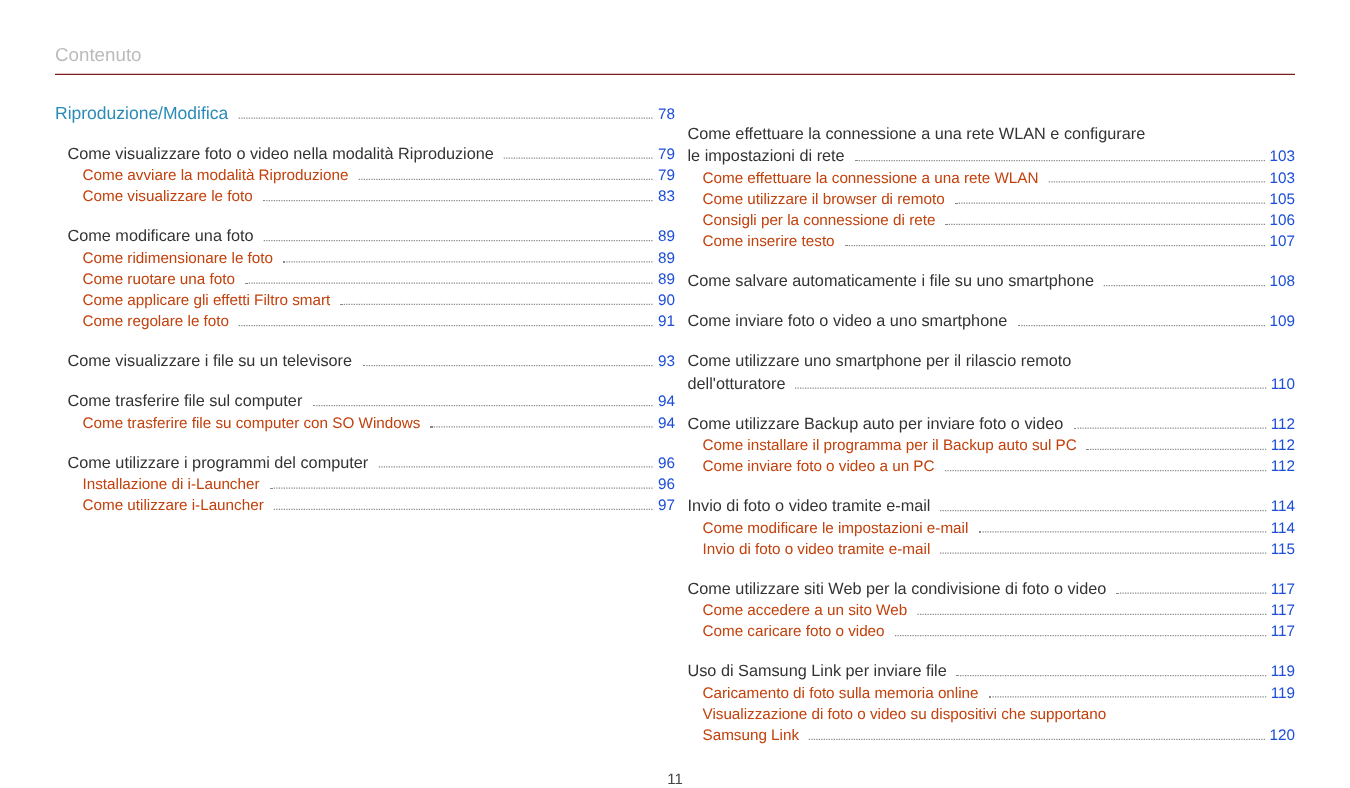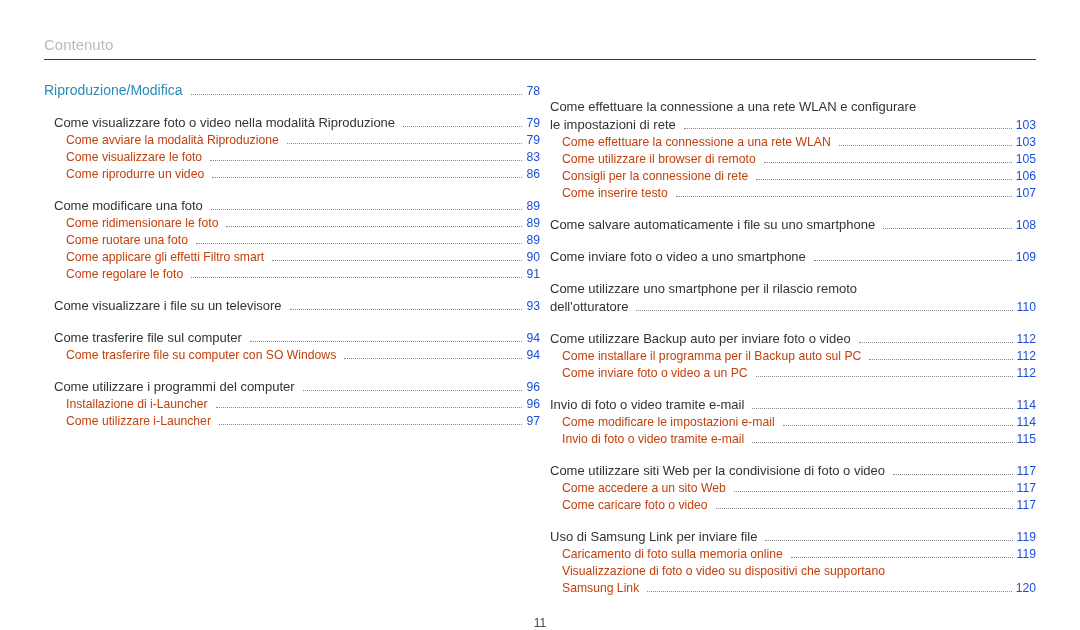--- a/index.html
+++ b/index.html
@@ -98,25 +98,20 @@
           <div class="section-row l2">
             <span class="l2-title">Come avviare la modalità Riproduzione</span>
             <span class="leader"></span>
             <span class="pn">79</span>
           </div>
           <div class="section-row l2">
             <span class="l2-title">Come visualizzare le foto</span>
             <span class="leader"></span>
             <span class="pn">83</span>
           </div>
-          <div class="section-row l2">
-            <span class="l2-title">Come riprodurre un video</span>
-            <span class="leader"></span>
-            <span class="pn">86</span>
-          </div>
           <div class="section-row l1">
             <span class="l1-title">Come modiﬁcare una foto</span>
             <span class="leader"></span>
             <span class="pn">89</span>
           </div>
           <div class="section-row l2">
             <span class="l2-title">Come ridimensionare le foto</span>
             <span class="leader"></span>
             <span class="pn">89</span>
           </div>

